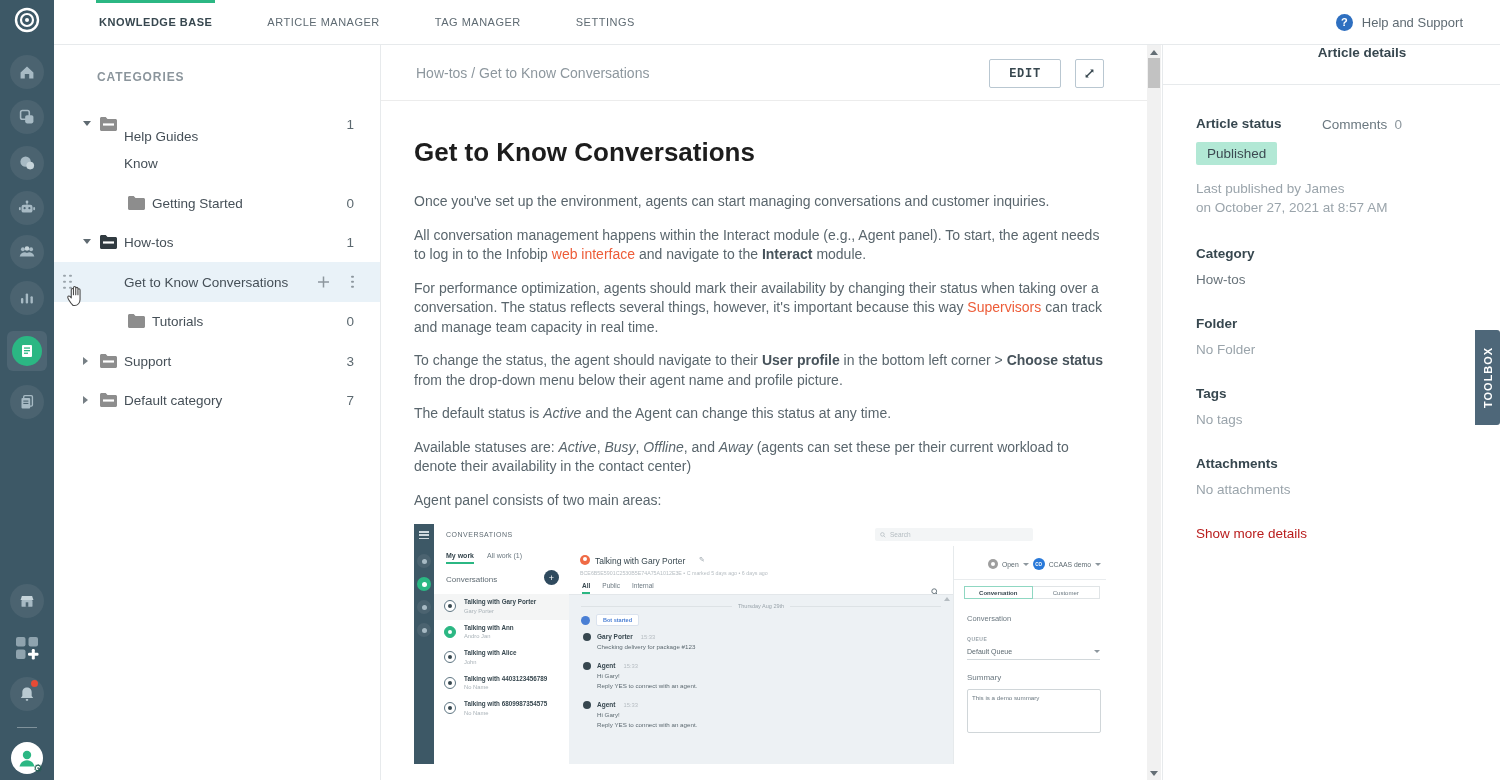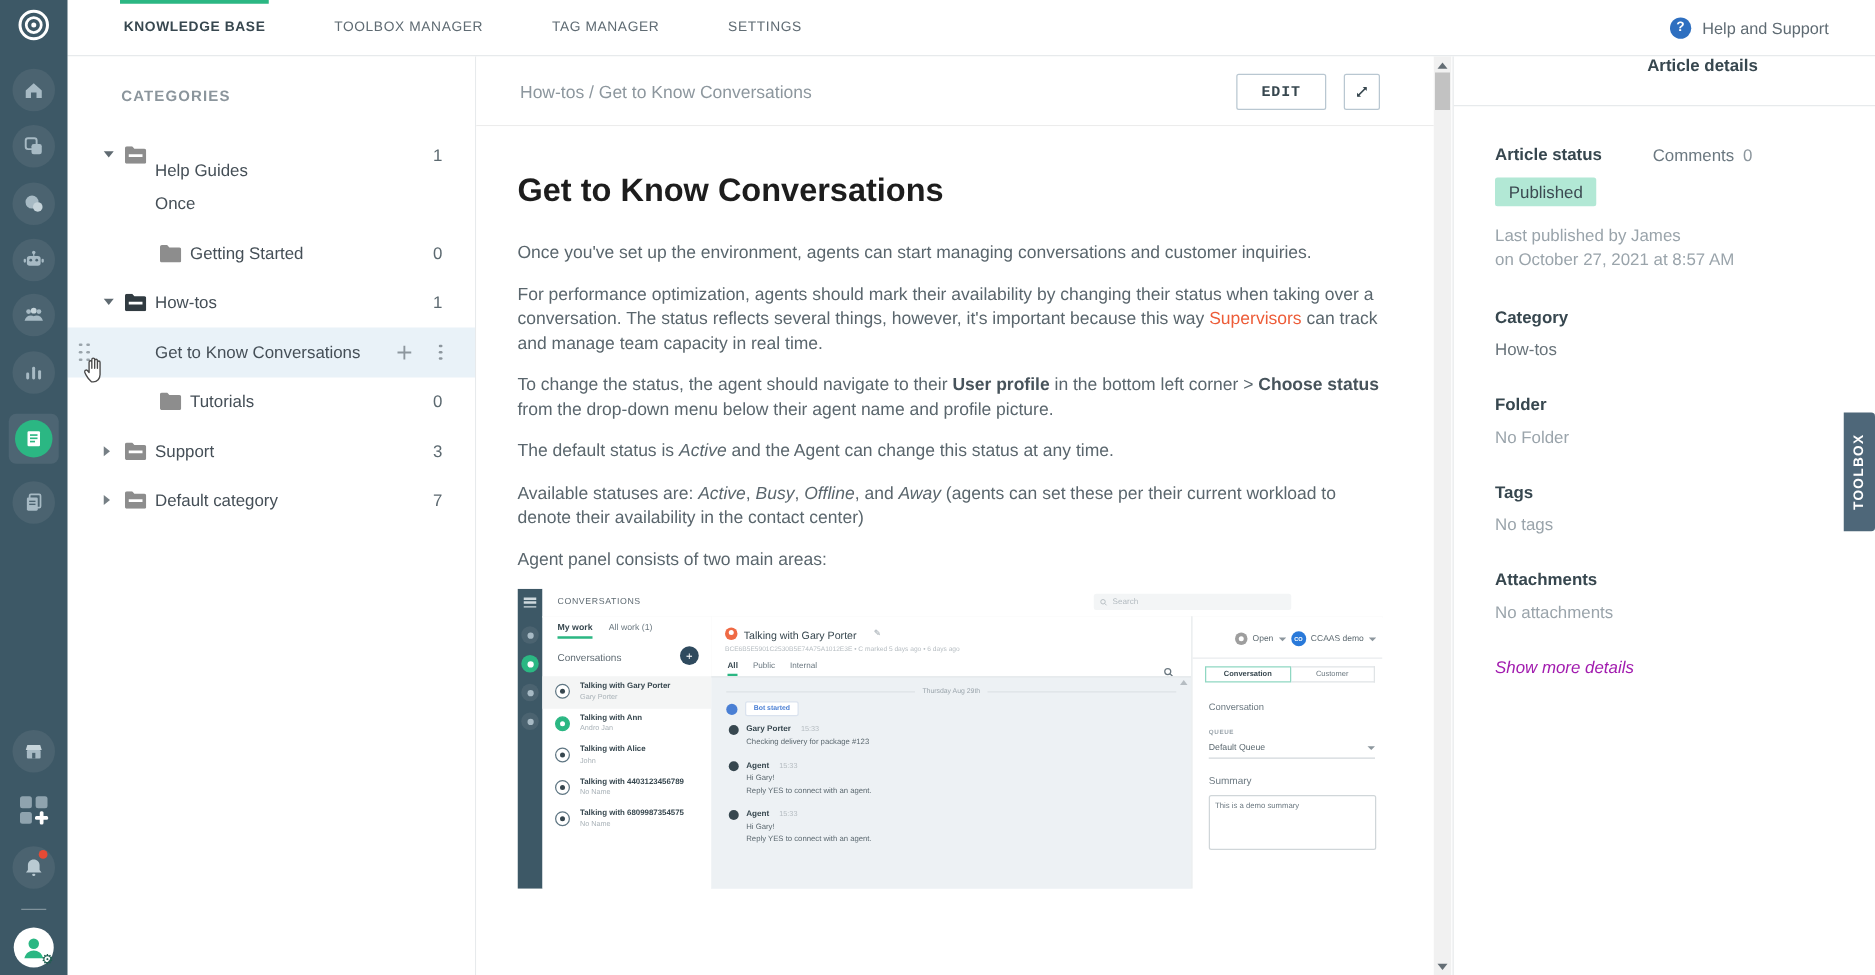--- a/index.html
+++ b/index.html
@@ -81,21 +81,21 @@
   .det-tab1{font-size:13.5px;font-weight:700;color:#37474f;cursor:pointer;}
   .det-tab2{font-size:13.5px;color:#6b7880;cursor:pointer;}
   .det-tab2 .cnt{color:#8d979e;margin-left:7px;}
   .det-body{padding:31px 20px 0 33px;}
   .det-sec{margin-bottom:29px;}
   .det-label{font-size:13.5px;font-weight:700;color:#37474f;margin-bottom:11px;}
   .det-badge{display:inline-block;background:#b2e8d5;color:#3c4a52;font-size:13.5px;padding:4px 11px;border-radius:2px;margin-bottom:6px;}
   .det-muted{font-size:13.5px;color:#9aa4ab;line-height:19px;}
   .det-value{font-size:13.5px;color:#68737a;}
   .det-value.muted{color:#9aa4ab;}
-  .show-more{font-size:13.5px;color:#a21caf;cursor:pointer;font-style:italic;}
+  .show-more{font-size:13.5px;color:#b91c1c;cursor:pointer;}
 
   .toolbox{position:absolute;right:0;top:330px;width:25px;height:95px;background:#4e6779;border-radius:3px 0 0 3px;
            color:#fff;font-size:11px;font-weight:700;letter-spacing:1px;display:flex;align-items:center;justify-content:center;
            writing-mode:vertical-rl;transform:rotate(180deg);cursor:pointer;z-index:6;}
 
   
   .shot{position:relative;width:692px;height:240px;margin-top:14px;background:#fff;overflow:hidden;font-family:"Liberation Sans","DejaVu Sans",sans-serif;}
   .sc-rail{position:absolute;left:0;top:0;width:20px;height:240px;background:#3d5866;}
   .sc-burger{position:absolute;left:5px;top:7px;width:10px;height:8px;display:flex;flex-direction:column;justify-content:space-between;}
   .sc-burger i{height:1.5px;background:#cfd9de;}
@@ -267,21 +267,21 @@
       <svg width="26" height="26" viewBox="0 0 26 26">
           <circle cx="13" cy="10" r="4.2" fill="#2bb783"></circle>
           <path d="M5.5 21.5c.9-4 4-6.2 7.5-6.2s6.6 2.2 7.5 6.2z" fill="#2bb783"></path>
         </svg>
     </div>
     <div class="rail-gear">⚙</div>
   </div>
 
   <div class="topnav">
     <div class="nav-tab first active">KNOWLEDGE BASE</div>
-    <div class="nav-tab">TOOLBOX MANAGER</div>
+    <div class="nav-tab">ARTICLE MANAGER</div>
     <div class="nav-tab">TAG MANAGER</div>
     <div class="nav-tab">SETTINGS</div>
     <div class="nav-help">
       <span class="help-q">?</span>
       <span>Help and Support</span>
     </div>
   </div>
 
   <div class="sidebar">
     <div class="cat-title">CATEGORIES</div>
@@ -289,21 +289,21 @@
         <div class="cat-row">
           <span class="caret down" style="left: 29px;"></span>
           <span class="cat-ficon" style="left: 46px;"><svg width="17" height="14" viewBox="0 0 17 14">
               <path d="M0 1.5C0 .7.7 0 1.5 0h4.2l1.8 2h8c.8 0 1.5.7 1.5 1.5v9c0 .8-.7 1.5-1.5 1.5h-14C.7 14 0 13.3 0 12.5z" fill="#8d8d8d"></path>
               <rect x="3" y="6.4" width="11" height="2.2" fill="#fff"></rect>
             </svg></span>
           <span class="cat-label" style="left: 70px; margin-top: 12px;">Help Guides</span>
           <span class="cat-count">1</span>
         </div>
         <div class="cat-row">
-          <span class="cat-label" style="left: 70px;">Once</span>
+          <span class="cat-label" style="left: 70px;">Know</span>
         </div>
         <div class="cat-row">
           <span class="cat-ficon" style="left: 74px;"><svg width="17" height="14" viewBox="0 0 17 14">
               <path d="M0 1.5C0 .7.7 0 1.5 0h4.2l1.8 2h8c.8 0 1.5.7 1.5 1.5v9c0 .8-.7 1.5-1.5 1.5h-14C.7 14 0 13.3 0 12.5z" fill="#8d8d8d"></path>
             </svg></span>
           <span class="cat-label" style="left: 98px;">Getting Started</span>
           <span class="cat-count">0</span>
         </div>
         <div class="cat-row">
           <span class="caret down" style="left: 29px;"></span>
@@ -371,20 +371,21 @@
           <path d="M5.8 10.4H2.6V7.2z" fill="#37474f"></path>
         </svg>
     </div>
   </div>
 
   <div class="article">
     <div class="article-inner">
       <h1 class="a-title">Get to Know Conversations</h1>
       <div id="article-body">
           <p class="a-p"><span>Once you've set up the environment, agents can start managing conversations and customer inquiries.</span></p>
+          <p class="a-p"><span>All conversation management happens within the Interact module (e.g., Agent panel). To start, the agent needs to log in to the Infobip </span><span class="seg-link">web interface</span><span> and navigate to the </span><span class="seg-bold">Interact</span><span> module.</span></p>
           <p class="a-p"><span>For performance optimization, agents should mark their availability by changing their status when taking over a conversation. The status reflects several things, however, it's important because this way </span><span class="seg-link">Supervisors</span><span> can track and manage team capacity in real time.</span></p>
           <p class="a-p"><span>To change the status, the agent should navigate to their </span><span class="seg-bold">User profile</span><span> in the bottom left corner &gt; </span><span class="seg-bold">Choose status</span><span> from the drop-down menu below their agent name and profile picture.</span></p>
           <p class="a-p"><span>The default status is </span><span class="seg-italic">Active</span><span> and the Agent can change this status at any time.</span></p>
           <p class="a-p"><span>Available statuses are: </span><span class="seg-italic">Active</span><span>, </span><span class="seg-italic">Busy</span><span>, </span><span class="seg-italic">Offline</span><span>, and </span><span class="seg-italic">Away</span><span> (agents can set these per their current workload to denote their availability in the contact center)</span></p>
           <p class="a-p"><span>Agent panel consists of two main areas:</span></p>
         </div>
 
       <div class="shot">
         <div class="sc-rail">
           <div class="sc-burger">

